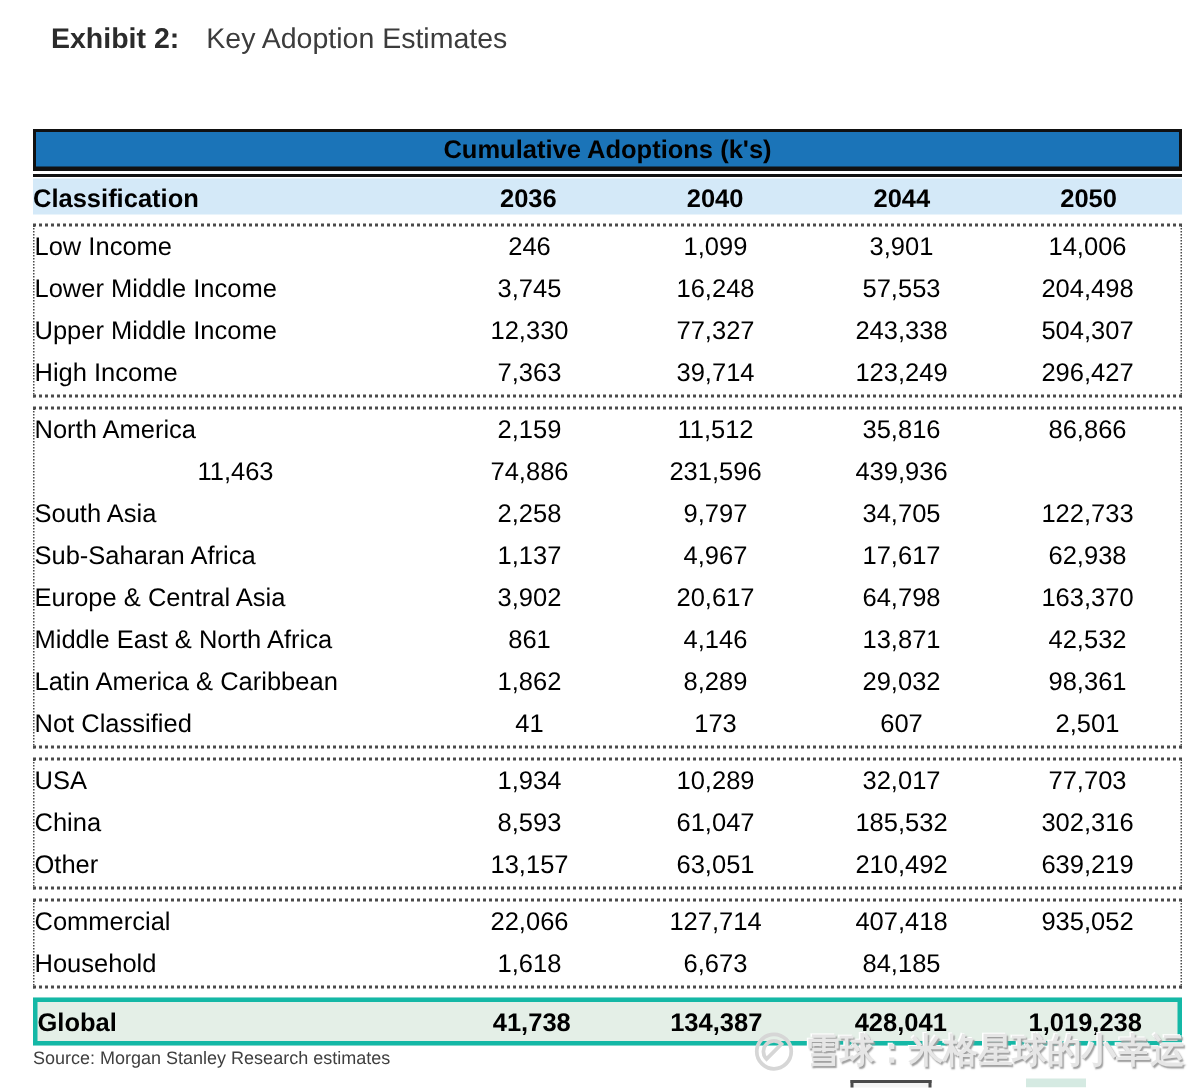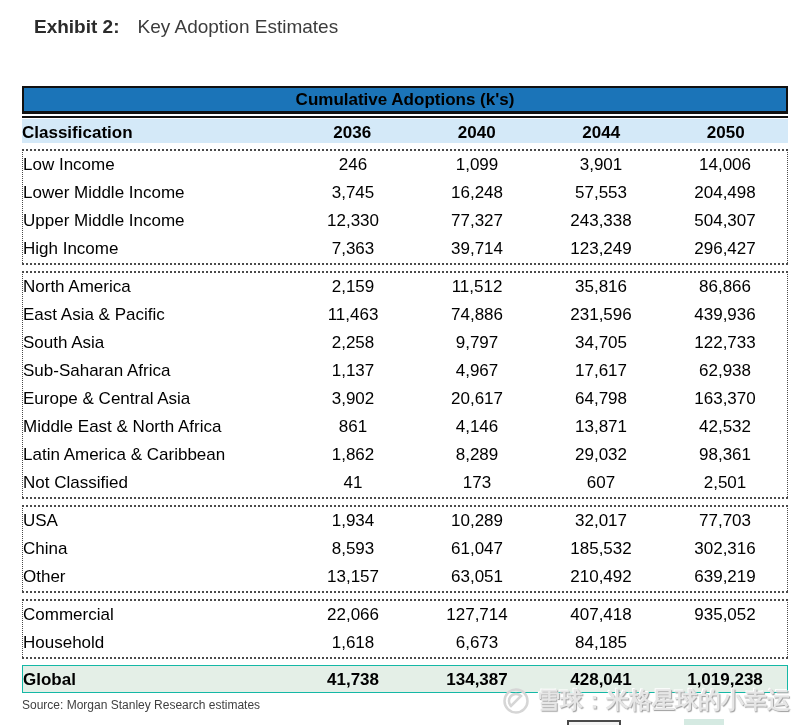--- a/index.html
+++ b/index.html
@@ -35,21 +35,21 @@
     margin-top:6px;background:#fff;
   }
   .row{height:28px;font-size:17px;}
 
   .cell{line-height:28px;white-space:nowrap;}
   .cell.label{text-align:left;padding-right:5px;}
   .cell.val{text-align:center;}
 
   .globalrow{
     margin-top:6px;height:26px;
-    background:#e4efe7;border:1px solid #14b8a6;
+    background:#e4efe7;border:3px solid #14b8a6;
     font-weight:bold;font-size:17px;
   }
 
   .source{position:absolute;left:22px;top:698px;font-size:12px;color:#3f3f3f;}
 
   .watermark{
     position:absolute;right:10px;top:685px;
     display:flex;align-items:center;gap:7px;
     color:#e6e6e6;font-size:23px;font-weight:bold;white-space:nowrap;
     text-shadow:1px 1px 1px #9e9e9e, -1px -1px 0 #ffffff;
@@ -119,21 +119,20 @@
       </div>
       <div class="section">
         <div class="grid row">
           <div class="cell label">North America</div>
           <div class="cell val">2,159</div>
           <div class="cell val">11,512</div>
           <div class="cell val">35,816</div>
           <div class="cell val">86,866</div>
         </div>
         <div class="grid row">
-          <div class="cell label">East Asia &amp; Pacific</div>
           <div class="cell val">11,463</div>
           <div class="cell val">74,886</div>
           <div class="cell val">231,596</div>
           <div class="cell val">439,936</div>
         </div>
         <div class="grid row">
           <div class="cell label">South Asia</div>
           <div class="cell val">2,258</div>
           <div class="cell val">9,797</div>
           <div class="cell val">34,705</div>

